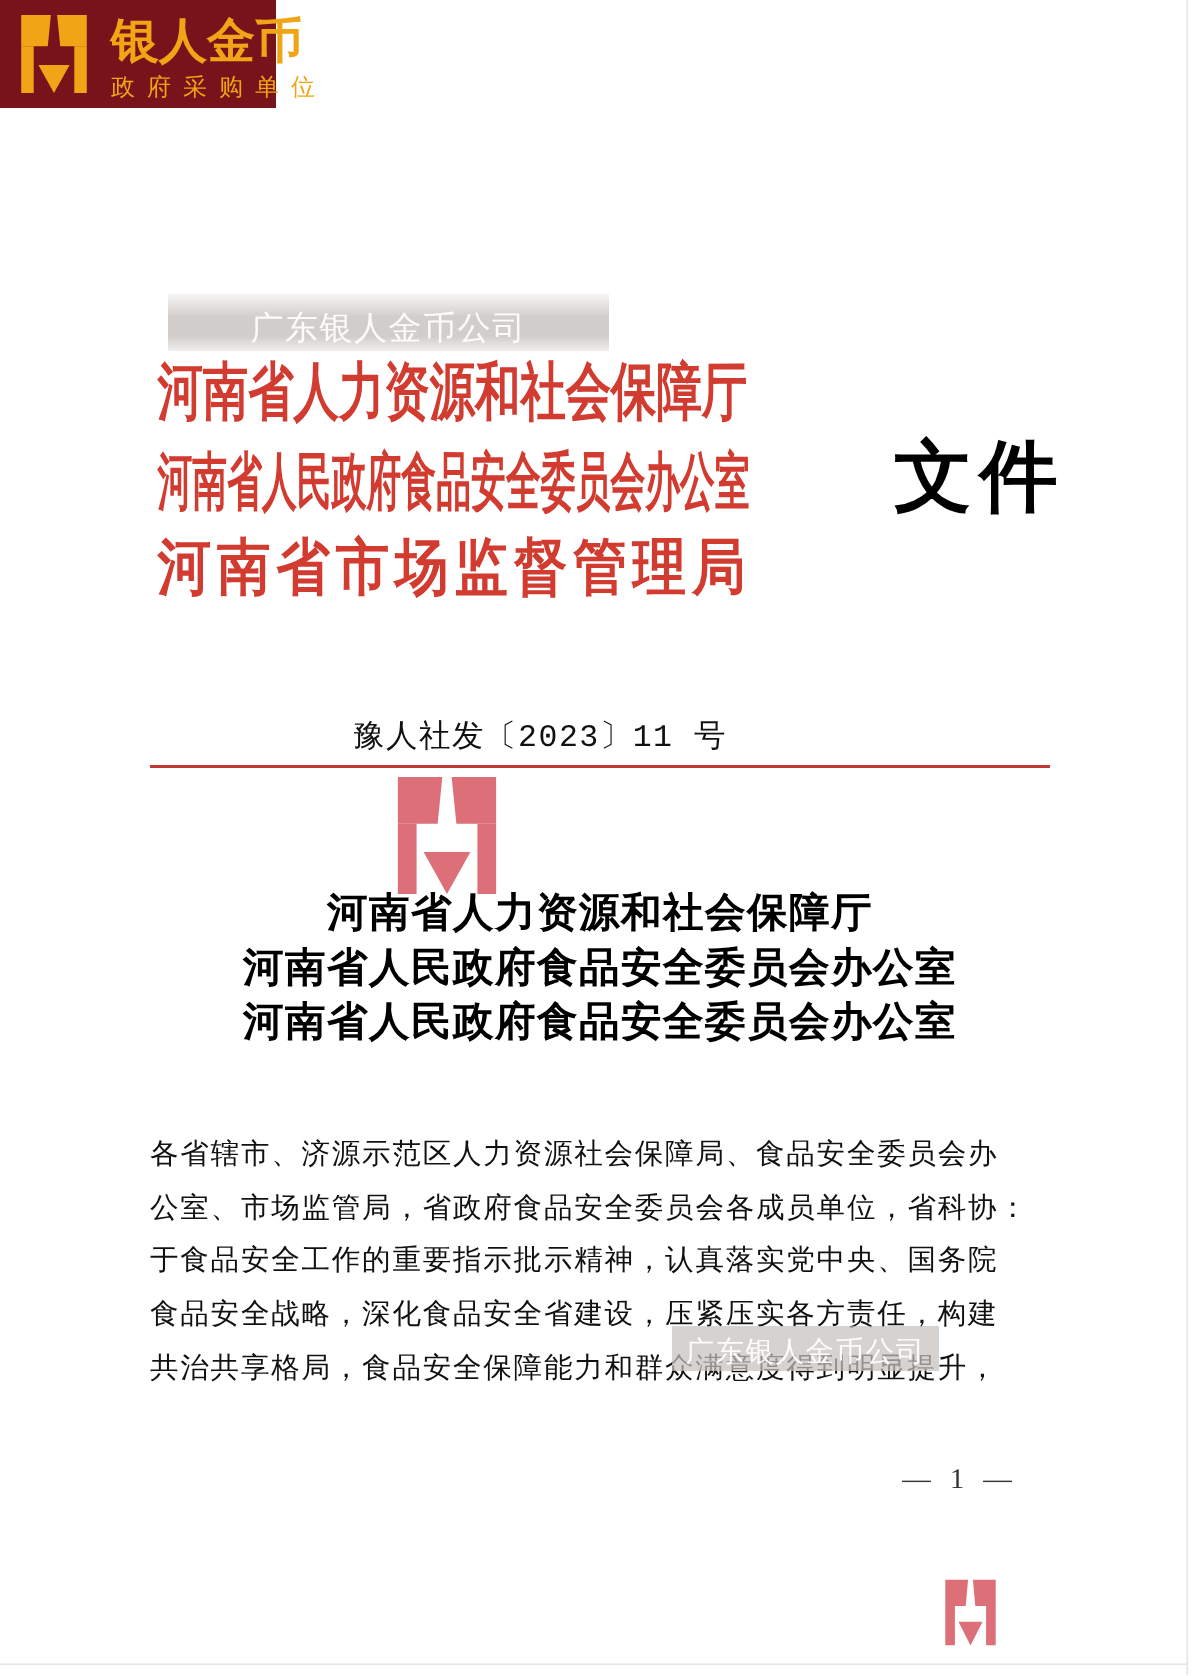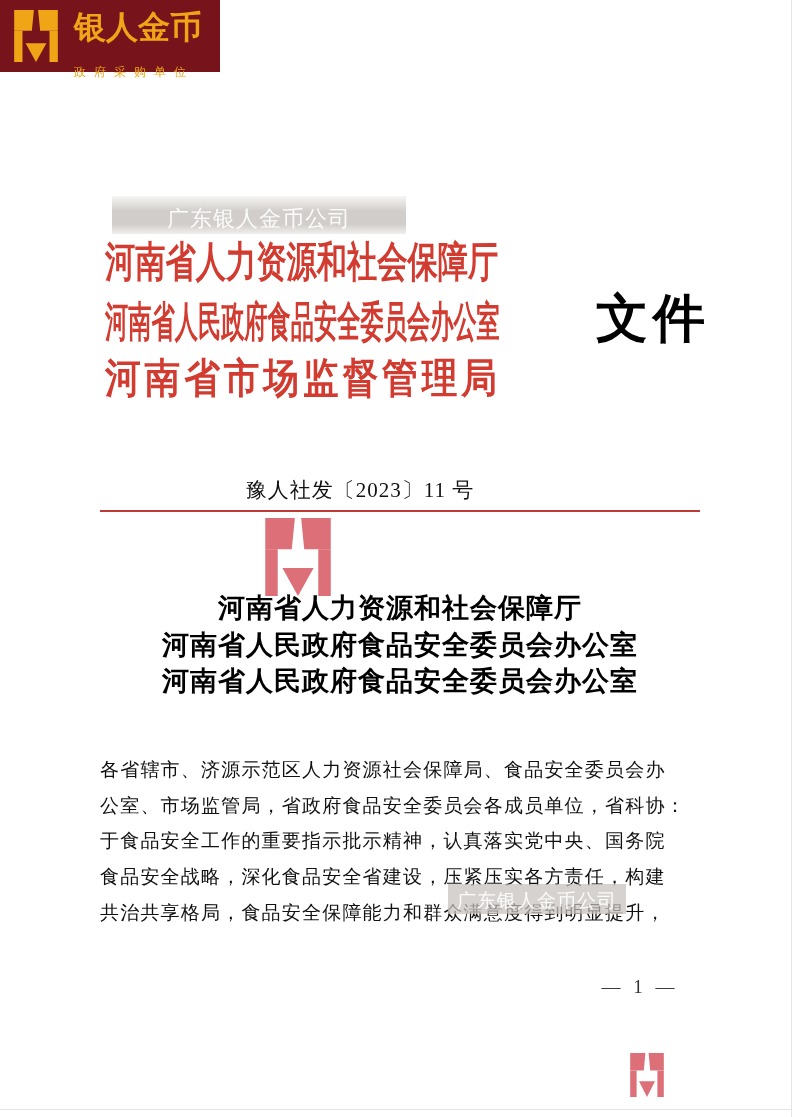--- a/index.html
+++ b/index.html
@@ -10,43 +10,43 @@
     height: 1117px;
     background: #ffffff;
     overflow: hidden;
     font-family: "Liberation Serif", "DejaVu Serif", serif;
   }
 
   
   .brand-band {
     position: absolute;
     left: 0; top: 0;
-    width: 220px; height: 72px;
+    width: 184px; height: 72px;
     background: #77141b;
     display: flex;
     align-items: center;
     text-decoration: underline;
   }
   .brand-mark { position: absolute; left: 10px; top: 10px; width: 52px; height: 52px; }
   .brand-text { position: absolute; left: 74px; top: 9px; width: 134px; }
   .brand-name {
     font-family: "Liberation Sans", "DejaVu Sans", sans-serif;
     font-weight: bold;
     font-size: 32px;
     line-height: 36px;
     color: #efa516;
     letter-spacing: 0px;
     white-space: nowrap;
   }
   .brand-tagline {
     font-family: "Liberation Sans", "DejaVu Sans", sans-serif;
-    font-size: 12px;
+    font-size: 16px;
     color: #efa516;
     letter-spacing: 8px;
-    margin-top: 19px;
+    margin-top: 3px;
     white-space: nowrap;
   }
 
   
   .watermark {
     position: absolute;
     display: flex;
     align-items: flex-end;
     justify-content: center;
     font-family: "Liberation Sans", "DejaVu Sans", sans-serif;
@@ -90,20 +90,21 @@
     line-height: 1;
   }
   .doc-number {
     position: absolute;
     left: 0; top: 476px;
     width: 720px;
     text-align: center;
     font-size: 21px;
     color: #111111;
     letter-spacing: 1px;
+    font-family: Liberation Mono, monospace;
   }
   .red-rule {
     position: absolute;
     left: 100px; top: 510px;
     width: 600px; height: 2px;
     background: #bf3a36;
   }
 
   
   .mid-logo { position: absolute; left: 258px; top: 518px; width: 80px; height: 78px; z-index: 1; }

